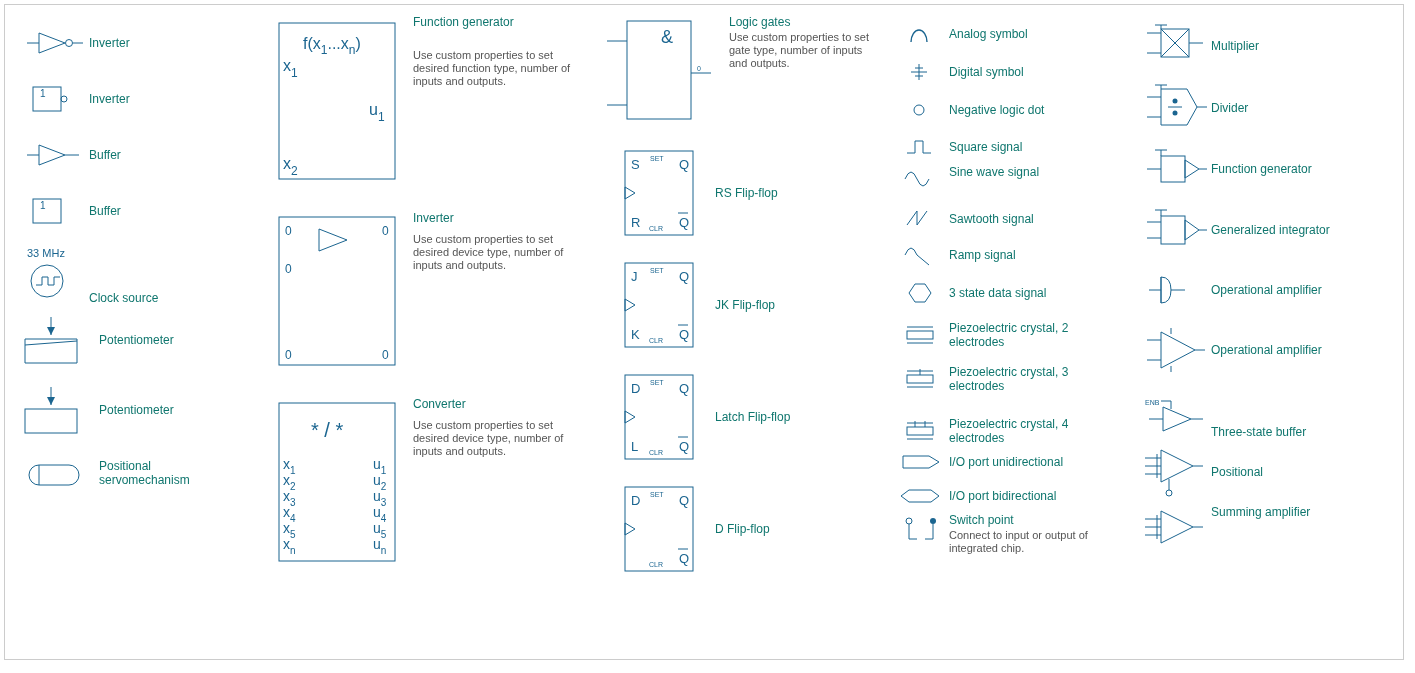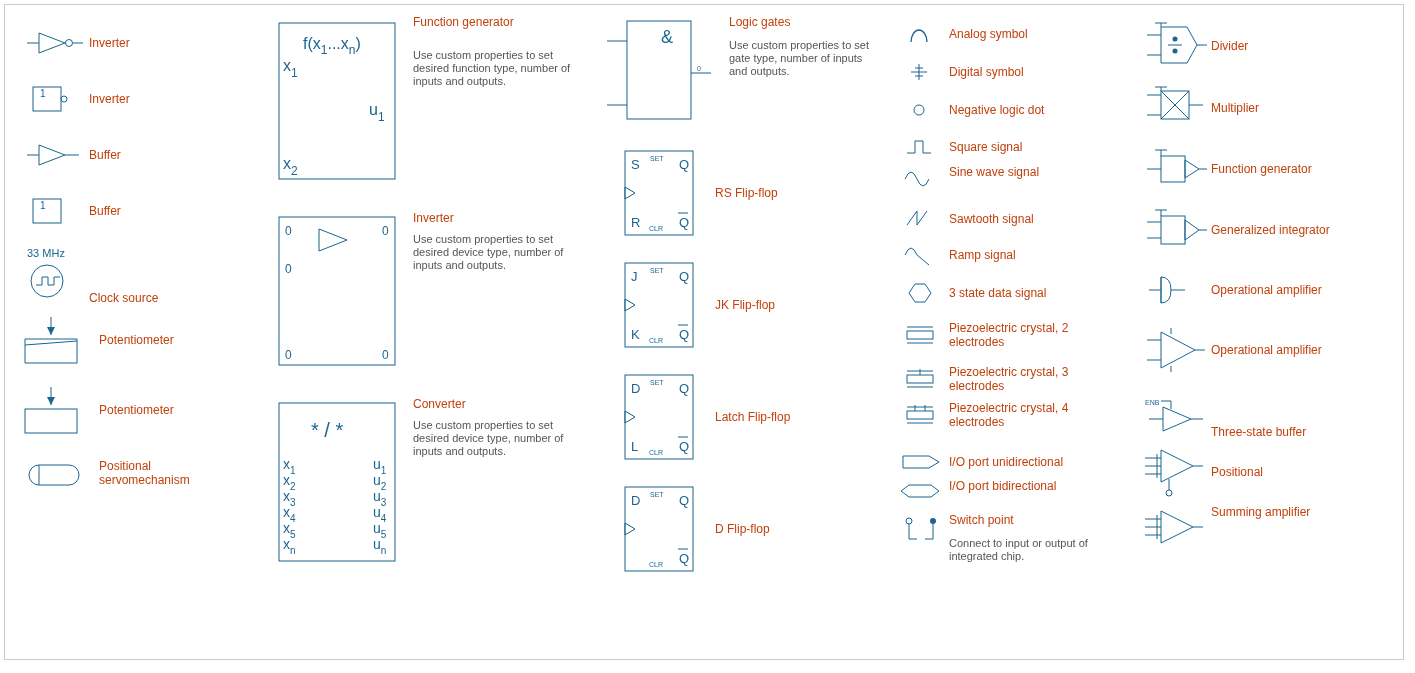--- a/index.html
+++ b/index.html
@@ -1,21 +1,21 @@
 <!DOCTYPE html>
 <html><head>
 <meta charset="utf-8">
 <style>
   html,body{margin:0;padding:0;font-family:Arial,Helvetica,sans-serif;font-size:12px;color:#333;background:#fff}
   .page{border:1px solid #ccc;margin:4px;padding:10px 4px 10px 4px;width:1400px;height:656px;box-sizing:border-box;position:relative}
   .cols{display:flex;gap:8px}
   .col{display:flex;flex-direction:column}
   .row{display:flex;align-items:flex-start}
-  .lbl{color:#c2410c}
-  .desc{color:#555;font-size:11px;line-height:1.2;margin-top:10px}
+  .lbl{color:#0f766e}
+  .desc{color:#555;font-size:11px;line-height:1.2;margin-top:2px}
   svg{flex:0 0 auto}
 </style>
 </head>
 <body>
 
 <div class="page">
 <div class="cols">
 
 <div class="col" style="width:250px">
 
@@ -301,39 +301,39 @@
 <div class="row" style="height:44px;align-items:center">
   <svg width="56" height="28">
     <rect x="14" y="10" width="26" height="8" fill="none" stroke="#1b6590"></rect>
     <line x1="14" y1="6" x2="40" y2="6" stroke="#1b6590"></line>
             <line x1="14" y1="22" x2="40" y2="22" stroke="#1b6590"></line>
     <line x1="27" y1="4" x2="27" y2="10" stroke="#1b6590"></line>
   </svg>
   <span class="lbl" style="width:150px">Piezoelectric crystal, 3 electrodes</span>
 </div>
 
-<div class="row" style="height:44px;align-items:flex-start">
+<div class="row" style="height:44px;align-items:flex-end">
   <svg width="56" height="28">
     <rect x="14" y="10" width="26" height="8" fill="none" stroke="#1b6590"></rect>
     <line x1="14" y1="6" x2="40" y2="6" stroke="#1b6590"></line>
             <line x1="14" y1="22" x2="40" y2="22" stroke="#1b6590"></line>
     <line x1="22" y1="4" x2="22" y2="10" stroke="#1b6590"></line>
             <line x1="32" y1="4" x2="32" y2="10" stroke="#1b6590"></line>
   </svg>
   <span class="lbl" style="width:150px">Piezoelectric crystal, 4 electrodes</span>
 </div>
 
 <div class="row" style="height:34px;align-items:center">
   <svg width="56" height="24">
             <polygon points="10,6 36,6 46,12 36,18 10,18" fill="none" stroke="#1b6590"></polygon>
           </svg>
   <span class="lbl">I/O port unidirectional</span>
 </div>
 
-<div class="row" style="height:34px;align-items:flex-start">
+<div class="row" style="height:34px;align-items:center">
   <svg width="56" height="24">
             <polygon points="8,12 16,6 38,6 46,12 38,18 16,18" fill="none" stroke="#1b6590"></polygon>
           </svg>
   <span class="lbl">I/O port bidirectional</span>
 </div>
 
 <div class="row" style="height:48px;align-items:flex-start">
   <svg width="56" height="36">
     <circle cx="16" cy="8" r="3" fill="none" stroke="#1b6590"></circle>
             <line x1="16" y1="11" x2="16" y2="26" stroke="#1b6590"></line>
@@ -344,50 +344,50 @@
   </svg>
   <div style="width:160px">
     <div class="lbl">Switch point</div>
     <div class="desc">Connect to input or output of integrated chip.</div>
   </div>
 </div>
 
 </div>
 
 <div class="col" style="width:240px">
+
+<div class="row" style="height:62px;align-items:center">
+  <svg width="70" height="50">
+    <line x1="6" y1="12" x2="20" y2="12" stroke="#1b6590"></line>
+            <line x1="6" y1="32" x2="20" y2="32" stroke="#1b6590"></line>
+    <rect x="20" y="8" width="28" height="28" fill="none" stroke="#1b6590"></rect>
+    <line x1="20" y1="8" x2="48" y2="36" stroke="#1b6590"></line>
+            <line x1="48" y1="8" x2="20" y2="36" stroke="#1b6590"></line>
+    <line x1="48" y1="22" x2="62" y2="22" stroke="#1b6590"></line>
+    <line x1="14" y1="4" x2="26" y2="4" stroke="#1b6590"></line>
+            <line x1="20" y1="4" x2="20" y2="8" stroke="#1b6590"></line>
+  </svg>
+  <span class="lbl">Multiplier</span>
+</div>
 
 <div class="row" style="height:62px;align-items:center">
   <svg width="70" height="50">
     <line x1="6" y1="14" x2="20" y2="14" stroke="#1b6590"></line>
             <line x1="6" y1="34" x2="20" y2="34" stroke="#1b6590"></line>
     <polygon points="20,6 46,6 56,24 46,42 20,42" fill="none" stroke="#1b6590"></polygon>
     <circle cx="34" cy="18" r="2.5" fill="#1b6590"></circle>
             <circle cx="34" cy="30" r="2.5" fill="#1b6590"></circle>
     <line x1="27" y1="24" x2="41" y2="24" stroke="#1b6590"></line>
     <line x1="56" y1="24" x2="66" y2="24" stroke="#1b6590"></line>
     <line x1="14" y1="2" x2="26" y2="2" stroke="#1b6590"></line>
             <line x1="20" y1="2" x2="20" y2="6" stroke="#1b6590"></line>
   </svg>
   <span class="lbl">Divider</span>
 </div>
 
-<div class="row" style="height:62px;align-items:center">
-  <svg width="70" height="50">
-    <line x1="6" y1="12" x2="20" y2="12" stroke="#1b6590"></line>
-            <line x1="6" y1="32" x2="20" y2="32" stroke="#1b6590"></line>
-    <rect x="20" y="8" width="28" height="28" fill="none" stroke="#1b6590"></rect>
-    <line x1="20" y1="8" x2="48" y2="36" stroke="#1b6590"></line>
-            <line x1="48" y1="8" x2="20" y2="36" stroke="#1b6590"></line>
-    <line x1="48" y1="22" x2="62" y2="22" stroke="#1b6590"></line>
-    <line x1="14" y1="4" x2="26" y2="4" stroke="#1b6590"></line>
-            <line x1="20" y1="4" x2="20" y2="8" stroke="#1b6590"></line>
-  </svg>
-  <span class="lbl">Multiplier</span>
-</div>
-
 <div class="row" style="height:60px;align-items:center">
   <svg width="70" height="46">
     <line x1="6" y1="23" x2="20" y2="23" stroke="#1b6590"></line>
     <rect x="20" y="10" width="24" height="26" fill="none" stroke="#1b6590"></rect>
     <polygon points="44,14 44,32 58,23" fill="none" stroke="#1b6590"></polygon>
     <line x1="58" y1="23" x2="66" y2="23" stroke="#1b6590"></line>
     <line x1="14" y1="4" x2="26" y2="4" stroke="#1b6590"></line>
             <line x1="20" y1="4" x2="20" y2="10" stroke="#1b6590"></line>
   </svg>
   <span class="lbl">Function generator</span>

